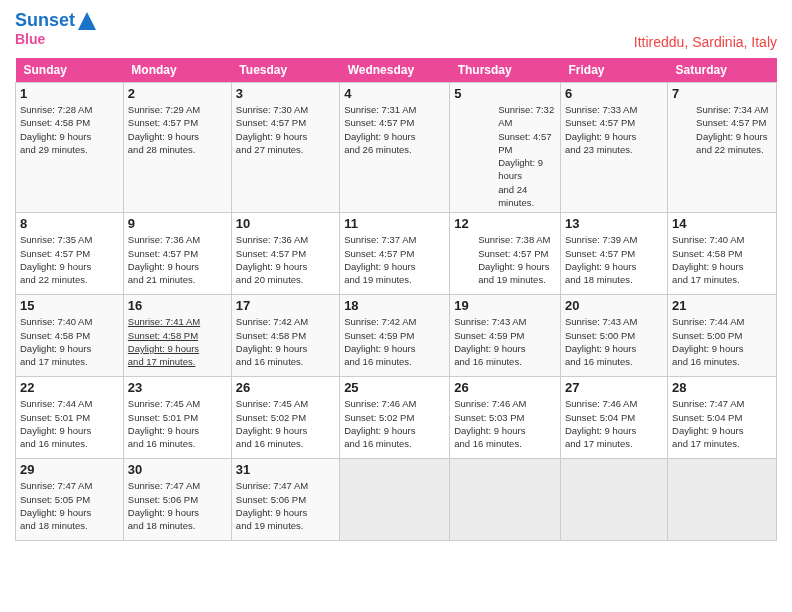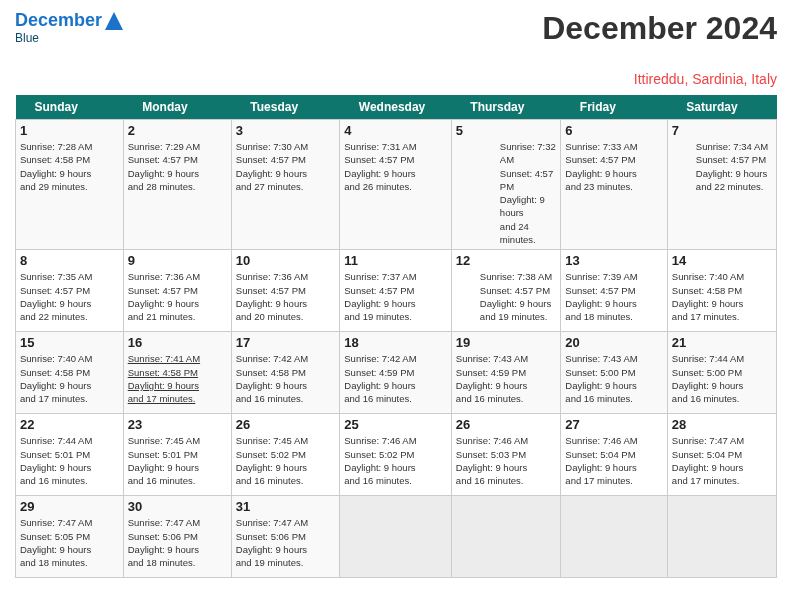--- a/index.html
+++ b/index.html
@@ -36,23 +36,23 @@
       font-size: 14px;
       color: #ef4444;
       margin-top: 24px;
     }
     table {
       width: 100%;
       border-collapse: collapse;
       font-size: 10.5px;
     }
     thead tr th {
-      background-color: #0f766e;
+      background-color: #ec4899;
       color: #fff;
-      padding: 5px 19px;
+      padding: 5px 8px;
       text-align: left;
       font-size: 12px;
       font-weight: bold;
     }
     tbody tr td {
       border: 1px solid #ccc;
       vertical-align: top;
       padding: 3px 4px;
       width: 113px;
       height: 82px;
@@ -78,29 +78,28 @@
     }
   </style>
 </head>
 <body>
 
 <div class="container">
   <div class="header">
     <div class="logo">
       <div>
         <div style="font-size:18px;font-weight:bold;color:#333;line-height:1.1;">
-          <span style="color:#1a73c9;">December</span><svg width="22" height="22" viewBox="0 0 22 22" style="vertical-align:middle;margin:0 1px;" xmlns="http://www.w3.org/2000/svg">
+          <span style="color:#1a73c9;">Sunset</span><svg width="22" height="22" viewBox="0 0 22 22" style="vertical-align:middle;margin:0 1px;" xmlns="http://www.w3.org/2000/svg">
               <polygon points="11,2 20,20 2,20" fill="#1a73c9"></polygon>
             </svg>
         </div>
-        <div style="font-size:12px;font-weight:normal;color:#0c4a6e;line-height:1.1;">Blue</div>
+        <div style="font-size:14px;font-weight:bold;color:#ec4899;line-height:1.1;">Blue</div>
       </div>
     </div>
     <div class="title-area">
-      <div class="month-title">December 2024</div>
       <div class="subtitle">Ittireddu, Sardinia, Italy</div>
     </div>
   </div>
 
   <table>
     <thead>
       <tr id="weekday-header">
       <th>Sunday</th>
           <th>Monday</th>
           <th>Tuesday</th>

